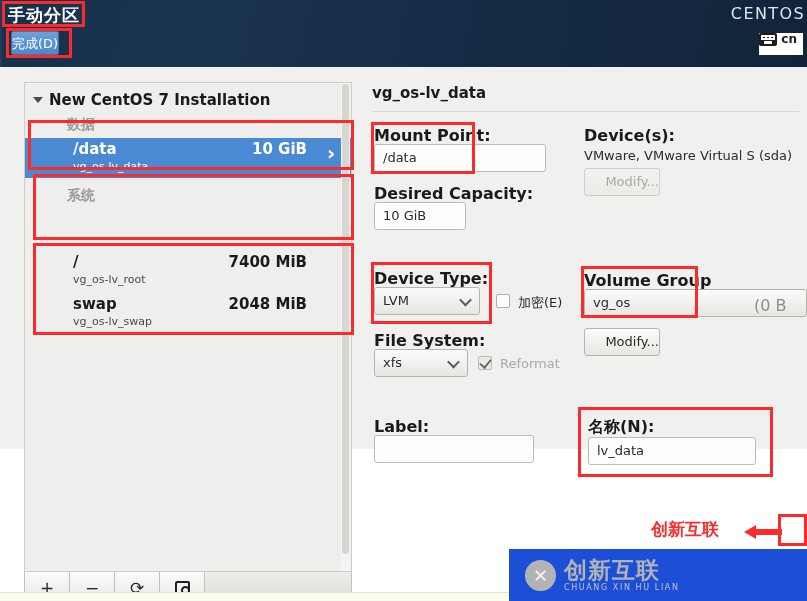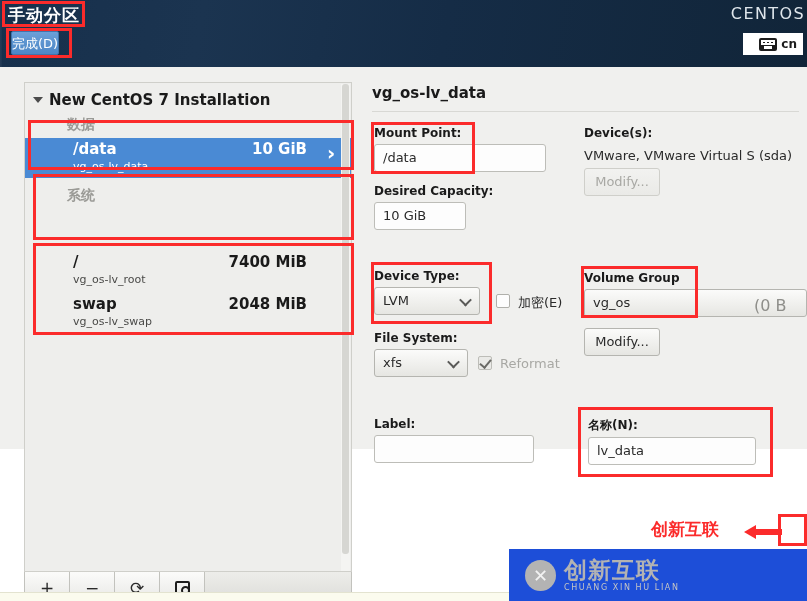--- a/index.html
+++ b/index.html
@@ -63,23 +63,23 @@
     font-size: 16px;
     letter-spacing: 1.4px;
     white-space: nowrap;
   }
   #ime-indicator {
     position: absolute;
     right: 4px; top: 33px;
     height: 22px;
     background: #ffffff;
     display: flex;
-    align-items: center;
+    align-items: flex-start;
     gap: 4px;
-    padding: 0 6px 0 16px;
+    padding: 0 6px 0 0;
     box-sizing: border-box;
   }
   #ime-indicator .kbd-icon {
     display: inline-block;
     width: 18px; height: 13px;
     background: #1d1d1d;
     border-radius: 2px;
     position: relative;
   }
   #ime-indicator .kbd-icon::before {
@@ -268,21 +268,21 @@
     color: #1a1a1a;
   }
   #detail-rule {
     position: absolute;
     left: 8px; top: 44px;
     width: 427px; height: 1px;
     background: #d8d8d4;
   }
   .fld-label {
     position: absolute;
-    font-size: 12px;
+    font-size: 16px;
     font-weight: bold;
     color: #1a1a1a;
     white-space: nowrap;
   }
   .fld-static {
     position: absolute;
     font-size: 13px;
     color: #2a2a2a;
     white-space: nowrap;
   }
@@ -326,21 +326,21 @@
     transform: rotate(45deg) translate(-1px,-1px);
   }
   .btn {
     position: absolute;
     background: linear-gradient(180deg, #fbfbfa 0%, #e6e6e2 100%);
     border: 1px solid #b5b5b0;
     border-radius: 3px;
     box-sizing: border-box;
     font-size: 13px;
     color: #2a2a2a;
-    text-align: center;
+    text-align: right;
     line-height: 26px;
     white-space: nowrap;
   }
   .btn.disabled {
     color: #a8a8a4;
     background: linear-gradient(180deg, #f2f2f0 0%, #eaeae7 100%);
     border-color: #cfcfca;
   }
   .cbox {
     position: absolute;

